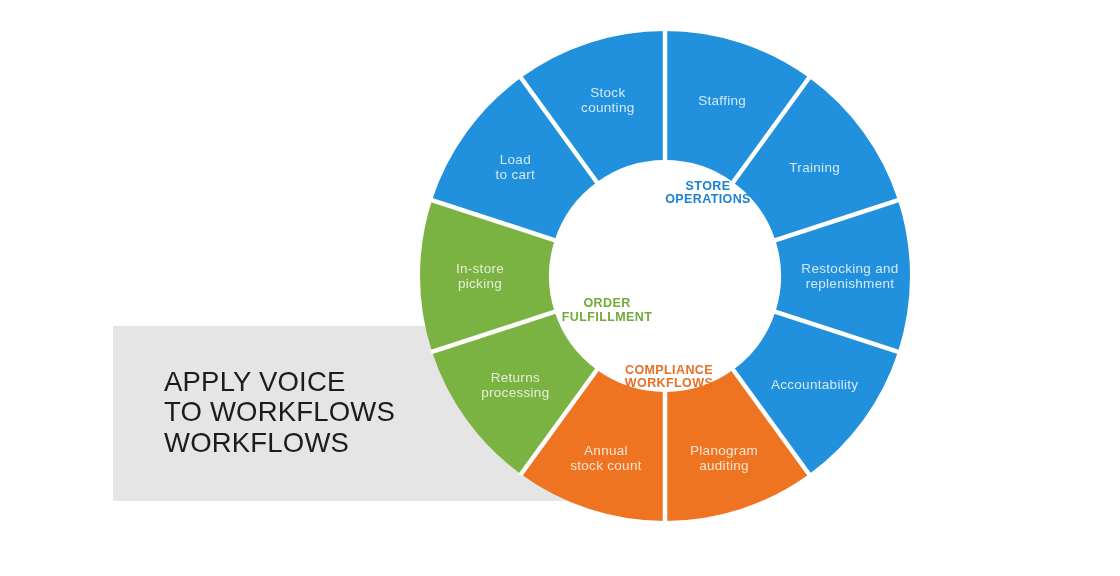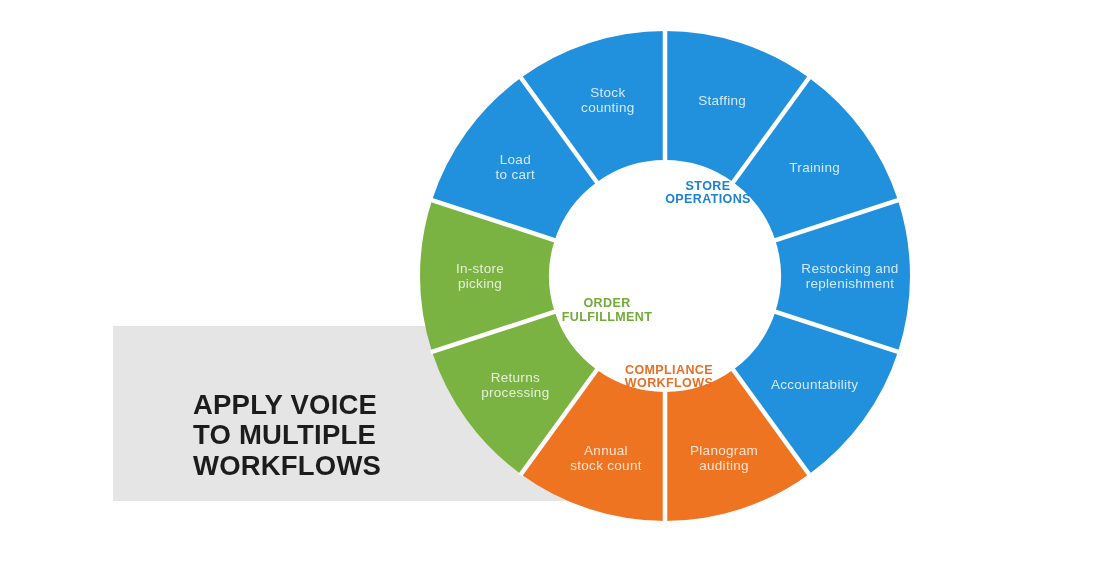--- a/index.html
+++ b/index.html
@@ -12,48 +12,47 @@
   }
   .panel{
     position:absolute;
     left:113px;top:326px;
     width:472px;height:175px;
     background:#e5e5e5;
     z-index:1;
   }
   .headline{
     position:absolute;
-    left:193px;top:367px;
+    left:164px;top:367px;
     z-index:2;
-    font-weight:bold;
+    font-weight:normal;
     font-size:27.5px;
     line-height:30.4px;
     letter-spacing:0.2px;
     color:#1c1c1c;
     white-space:nowrap;
-    margin-top:23px;
   }
   svg.donut{
     position:absolute;left:0;top:0;
     z-index:3;
   }
   svg.donut text{
     font-family:"Liberation Sans", sans-serif;
   }
 </style>
 </head>
 <body>
 
 <div class="canvas">
 
   <div class="panel" style="background: rgb(229, 229, 229);"></div>
 
   <div class="headline" style="color: rgb(28, 28, 28);">
     <div>APPLY VOICE</div>
-    <div>TO MULTIPLE</div>
+    <div>TO WORKFLOWS</div>
     <div>WORKFLOWS</div>
   </div>
 
   <svg class="donut" width="1120" height="576" viewBox="0 0 1120 576">
       <circle cx="665" cy="276" r="118" fill="#ffffff"></circle>
       <path d="M 665 31 A 245 245 0 0 1 809.0073868116559 77.79083637813787 L 733.1830892659269 182.1540286525061 A 116 116 0 0 0 665 160 Z" fill="#2191dd"></path>
       <path d="M 809.0073868116559 77.79083637813787 A 245 245 0 0 1 898.0088464923126 200.29083637813787 L 775.3225558902378 240.1540286525061 A 116 116 0 0 0 733.1830892659269 182.1540286525061 Z" fill="#2191dd"></path>
       <path d="M 898.0088464923126 200.29083637813787 A 245 245 0 0 1 898.0088464923126 351.7091636218621 L 775.3225558902378 311.8459713474939 A 116 116 0 0 0 775.3225558902378 240.1540286525061 Z" fill="#2191dd"></path>
       <path d="M 898.0088464923126 351.7091636218621 A 245 245 0 0 1 809.0073868116559 474.2091636218621 L 733.1830892659269 369.8459713474939 A 116 116 0 0 0 775.3225558902378 311.8459713474939 Z" fill="#2191dd"></path>
       <path d="M 809.0073868116559 474.2091636218621 A 245 245 0 0 1 665 521 L 665 392 A 116 116 0 0 0 733.1830892659269 369.8459713474939 Z" fill="#ef7422"></path>

